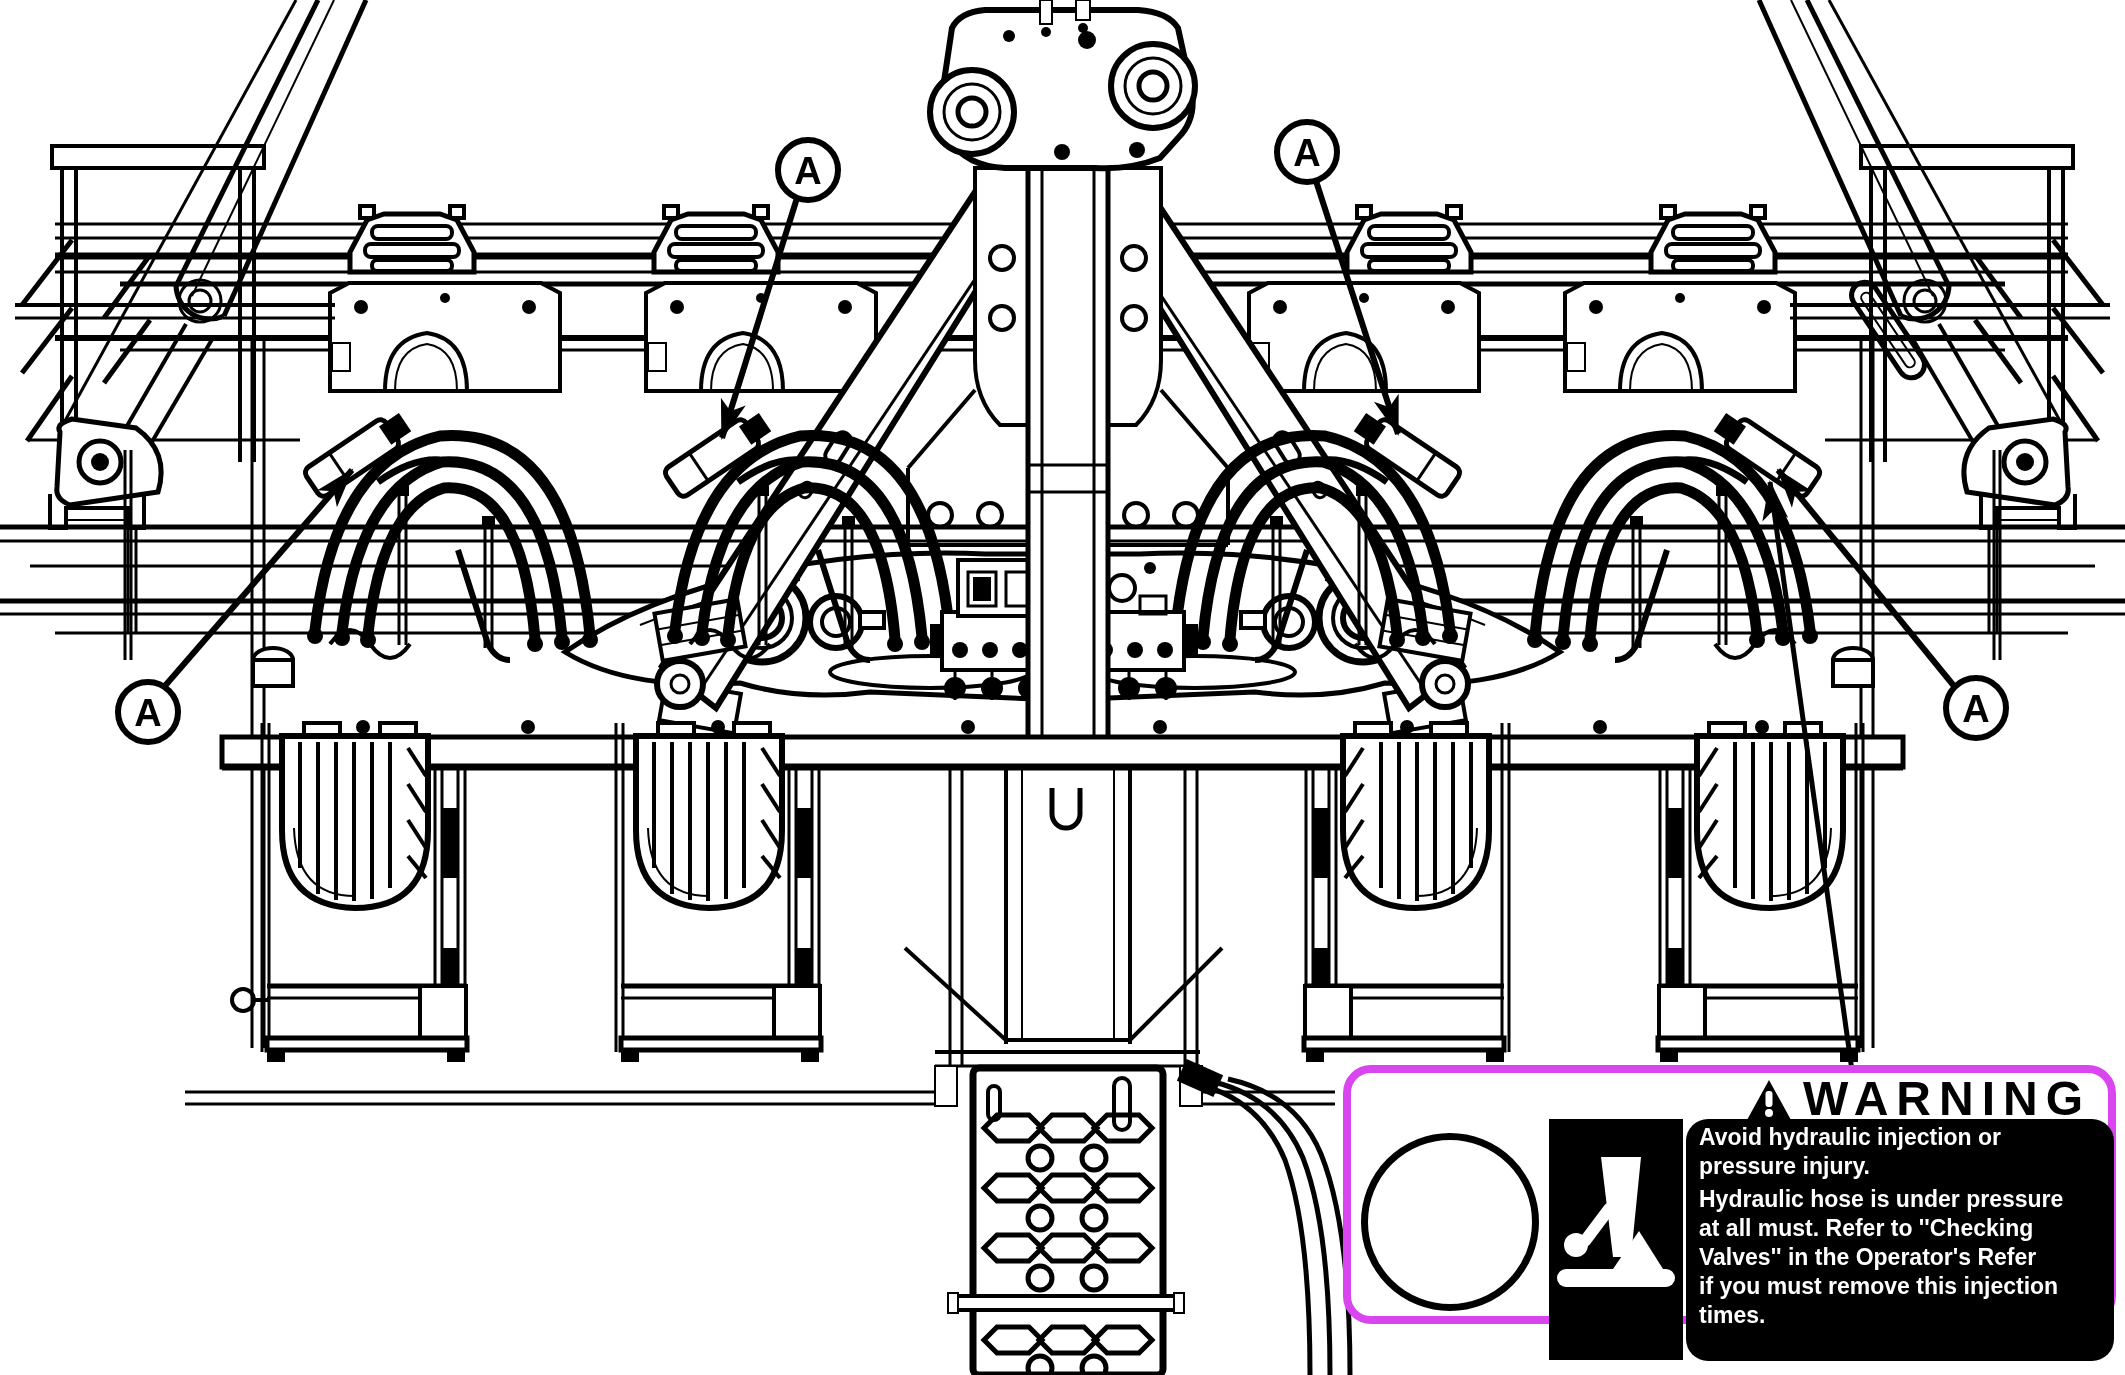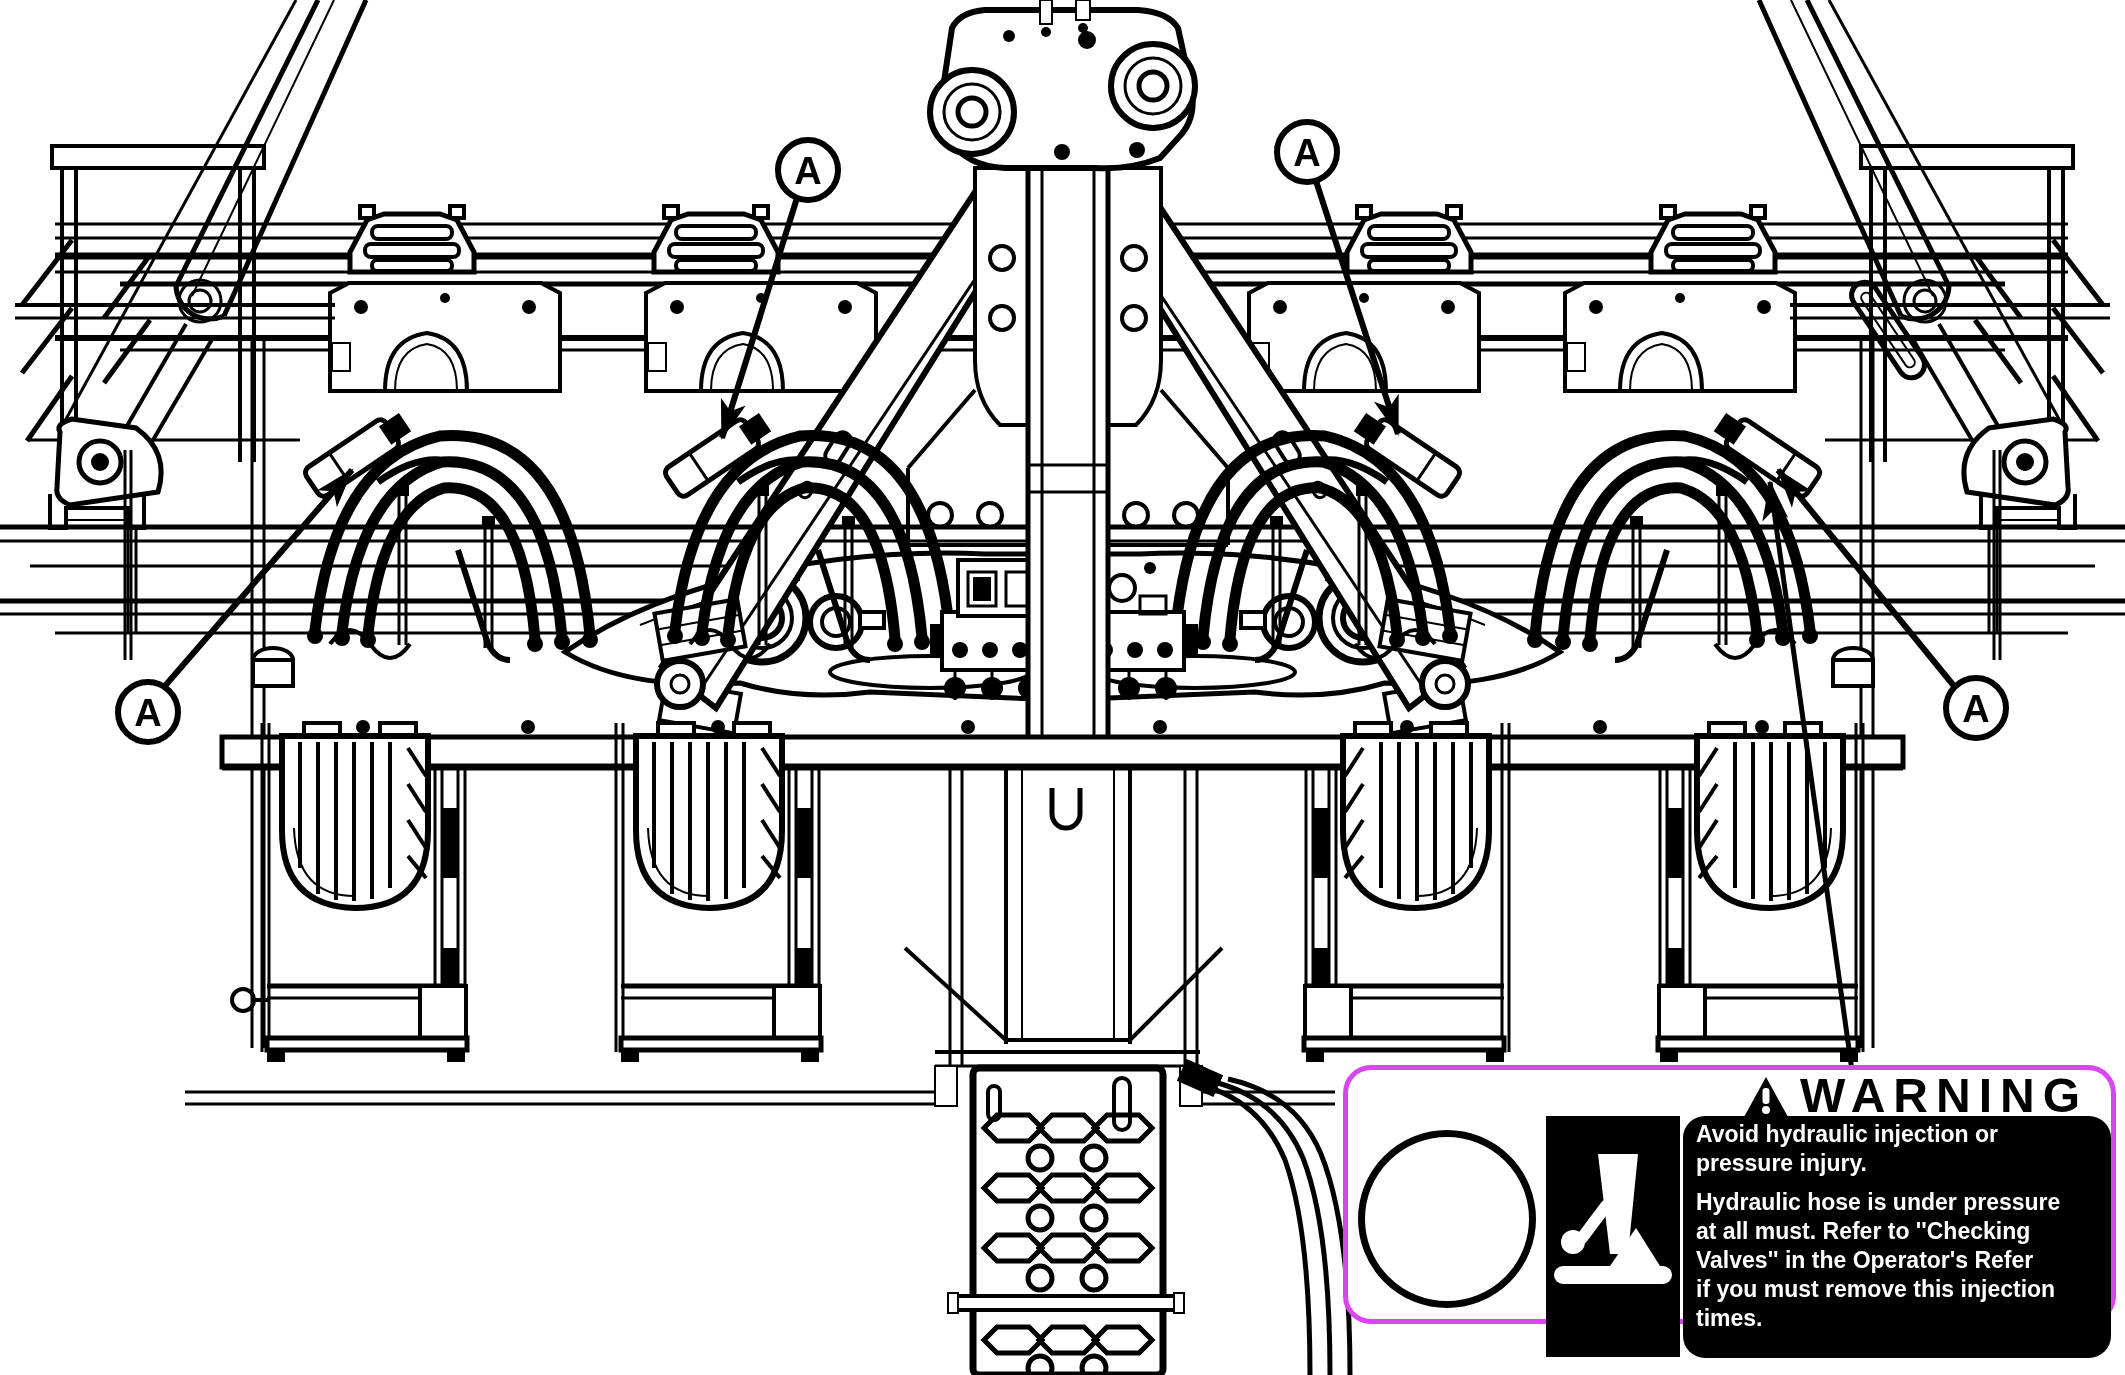--- a/index.html
+++ b/index.html
@@ -9,32 +9,32 @@
   svg *{vector-effect:none;}
   .ln{stroke:#000;fill:none;stroke-width:3;}
   .s2{stroke-width:2;} .s4{stroke-width:4;} .s5{stroke-width:5;}
   .s6{stroke-width:6;} .s7{stroke-width:7;} .s11{stroke-width:11;stroke-linecap:round;}
   .wf{fill:#fff;stroke:#000;}
   .bk{fill:#000;stroke:none;}
   .calloutText{font-family:"Liberation Sans",sans-serif;font-weight:bold;font-size:38px;
                fill:#000;stroke:none;text-anchor:middle;}
   
   #warnBox{position:absolute;left:1343px;top:1065px;width:773px;height:259px;
-           background:#fff;border:5px solid #d946ef;border-radius:28px;box-sizing:border-box;}
+           background:#fff;border:8px solid #d946ef;border-radius:28px;box-sizing:border-box;}
   #warnHead{position:absolute;left:452px;top:0px;height:52px;color:#000;
             font-weight:bold;font-size:48px;letter-spacing:8px;line-height:52px;white-space:nowrap;}
   #warnTri{position:absolute;left:394px;top:6px;width:48px;height:42px;}
   #warnCircle{position:absolute;left:10px;top:60px;width:178px;height:178px;
               border:7px solid #000;border-radius:50%;box-sizing:border-box;background:#fff;}
   #warnPicto{position:absolute;left:198px;top:46px;width:134px;height:241px;background:#000;}
   #warnPanel{position:absolute;left:335px;top:46px;width:428px;height:242px;background:#000;
              border-radius:22px;color:#fff;font-weight:bold;font-size:23px;line-height:29px;
              padding:4px 13px;box-sizing:border-box;overflow:hidden;}
   .wl-line{white-space:nowrap;}
-  .wl-line:nth-child(3){margin-top:10px;}
+  .wl-line:nth-child(3){margin-top:4px;}
 </style>
 </head>
 <body>
 
 <div id="stage">
 
 <svg width="2125" height="1375" viewBox="0 0 2125 1375">
 
   <defs>
     <marker id="arrow" markerUnits="userSpaceOnUse" markerWidth="44" markerHeight="30" refX="40" refY="15" orient="auto">

